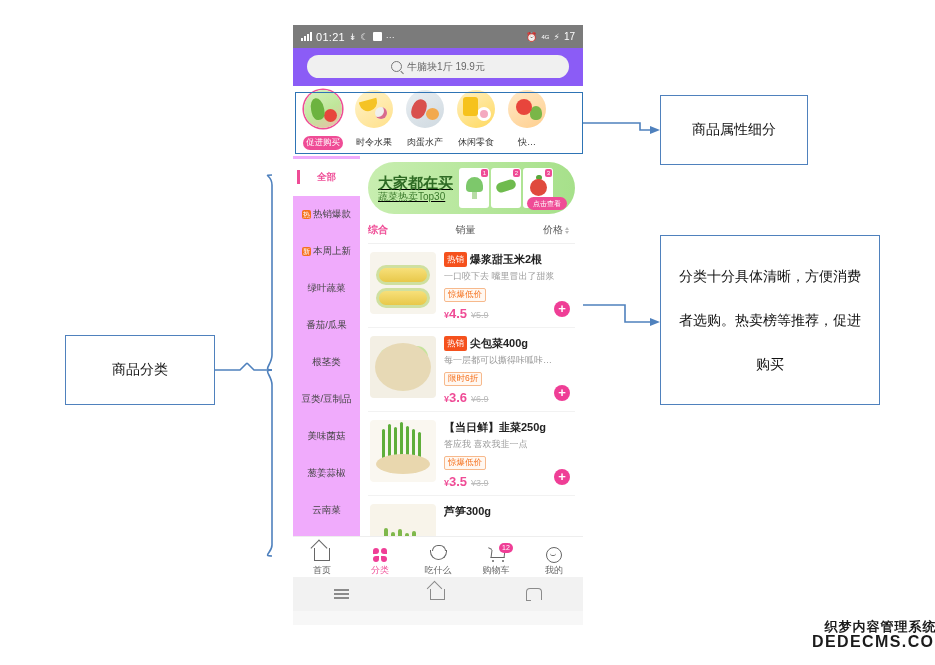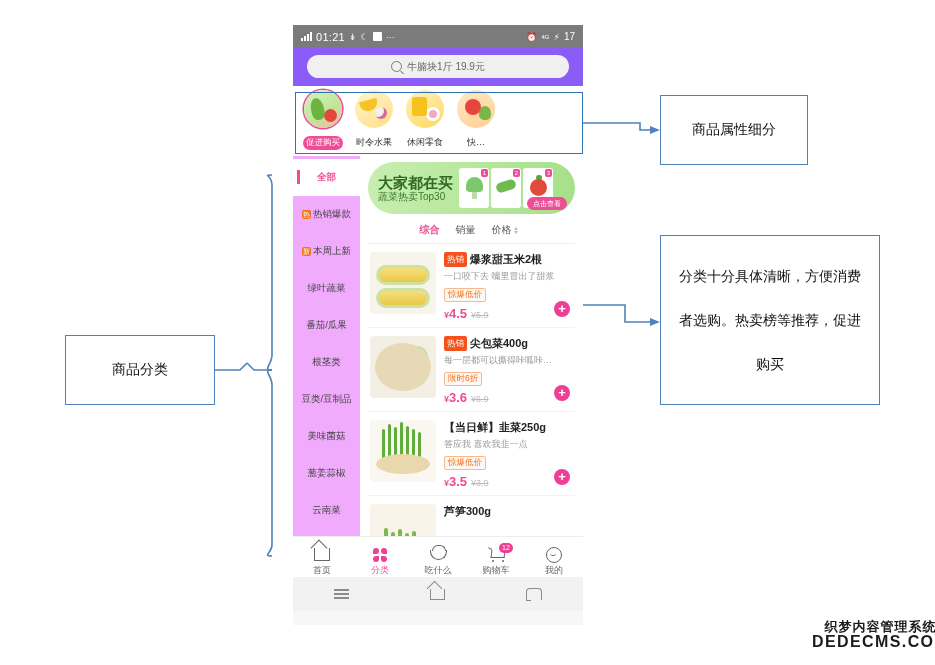--- a/index.html
+++ b/index.html
@@ -88,41 +88,41 @@
   .sbadge{
     font-size:7px;color:#fff;background:#f5711d;border-radius:2px;
     padding:0 1px;line-height:9px;display:inline-block;
   }
   .side-item.faded{opacity:.28;}
 
   .content{flex:1;background:#fff;padding:0 8px;box-sizing:border-box;overflow:hidden;}
   .banner{
     margin:6px 0 4px;height:52px;border-radius:26px;
     background:linear-gradient(95deg,#c8eeb0,#a6e08a);
-    display:flex;align-items:center;padding:0 10px;box-sizing:border-box;position:relative;
+    display:flex;align-items:center;padding:0 10px;box-sizing:border-box;position:relative;text-decoration:underline;
   }
   .banner-txt .b1{font-size:15px;font-weight:bold;color:#2e6b24;line-height:17px;}
   .banner-txt .b2{font-size:10px;color:#3b7a2c;line-height:12px;}
   .b-cards{display:flex;gap:2px;margin-left:6px;}
   .b-card{width:30px;height:40px;background:#fff;border-radius:3px;position:relative;}
   .b-card .num{
     position:absolute;right:1px;top:1px;background:#ef4c96;color:#fff;
     font-size:6px;line-height:8px;padding:0 2px;border-radius:2px;
   }
   .bc1:after{content:"";position:absolute;left:7px;top:9px;width:17px;height:15px;border-radius:9px 9px 4px 4px;background:#7dc86b;}
   .bc1:before{content:"";position:absolute;left:13px;top:22px;width:5px;height:9px;background:#b7dca6;}
   .bc2:after{content:"";position:absolute;left:5px;top:13px;width:20px;height:10px;border-radius:10px;background:#6fbb4e;transform:rotate(-18deg);}
   .bc3:after{content:"";position:absolute;left:7px;top:11px;width:17px;height:17px;border-radius:50%;background:#e04a3d;}
   .bc3:before{content:"";position:absolute;left:13px;top:7px;width:6px;height:5px;border-radius:3px;background:#5aa83c;}
   .b-look{
     position:absolute;right:8px;bottom:4px;background:#ef4c96;color:#fff;
     font-size:7px;border-radius:7px;padding:1.5px 6px;
   }
 
-  .sorts{display:flex;justify-content:center;gap:16px;padding:5px 6px 6px 0;border-bottom:1px solid #f0f0f0;}
+  .sorts{display:flex;justify-content:space-between;gap:16px;padding:5px 6px 6px 0;border-bottom:1px solid #f0f0f0;}
   .sort{font-size:10px;color:#555;display:flex;align-items:center;gap:2px;}
   .sort.act{color:#ef4c96;font-weight:bold;}
   .arrows{display:inline-flex;flex-direction:column;gap:1px;}
   .arrows i{width:0;height:0;border-left:2.5px solid transparent;border-right:2.5px solid transparent;}
   .arrows i:first-child{border-bottom:3px solid #bbb;}
   .arrows i:last-child{border-top:3px solid #bbb;}
 
   .prod{display:flex;gap:8px;padding:8px 2px 6px;border-bottom:1px solid #f2f2f2;position:relative;}
   .pimg{width:66px;height:62px;flex:0 0 66px;border-radius:4px;position:relative;overflow:hidden;background:#fafafa;}
   .pi-corn{background:#f7f4ec;}
@@ -252,20 +252,24 @@
   <div class="cats">
     <div class="cat sel">
       <div class="thumb t-veg"></div>
       <span class="lbl">促进购买</span>
     </div>
     <div class="cat">
       <div class="thumb t-fruit"></div>
       <span class="lbl">时令水果</span>
     </div>
     <div class="cat">
+      <div class="thumb t-meat"></div>
+      <span class="lbl">肉蛋水产</span>
+    </div>
+    <div class="cat">
       <div class="thumb t-snack"></div>
       <span class="lbl">休闲零食</span>
     </div>
     <div class="cat">
       <div class="thumb t-fast"></div>
       <span class="lbl">快…</span>
     </div>
   </div>
 
   <div class="split">

